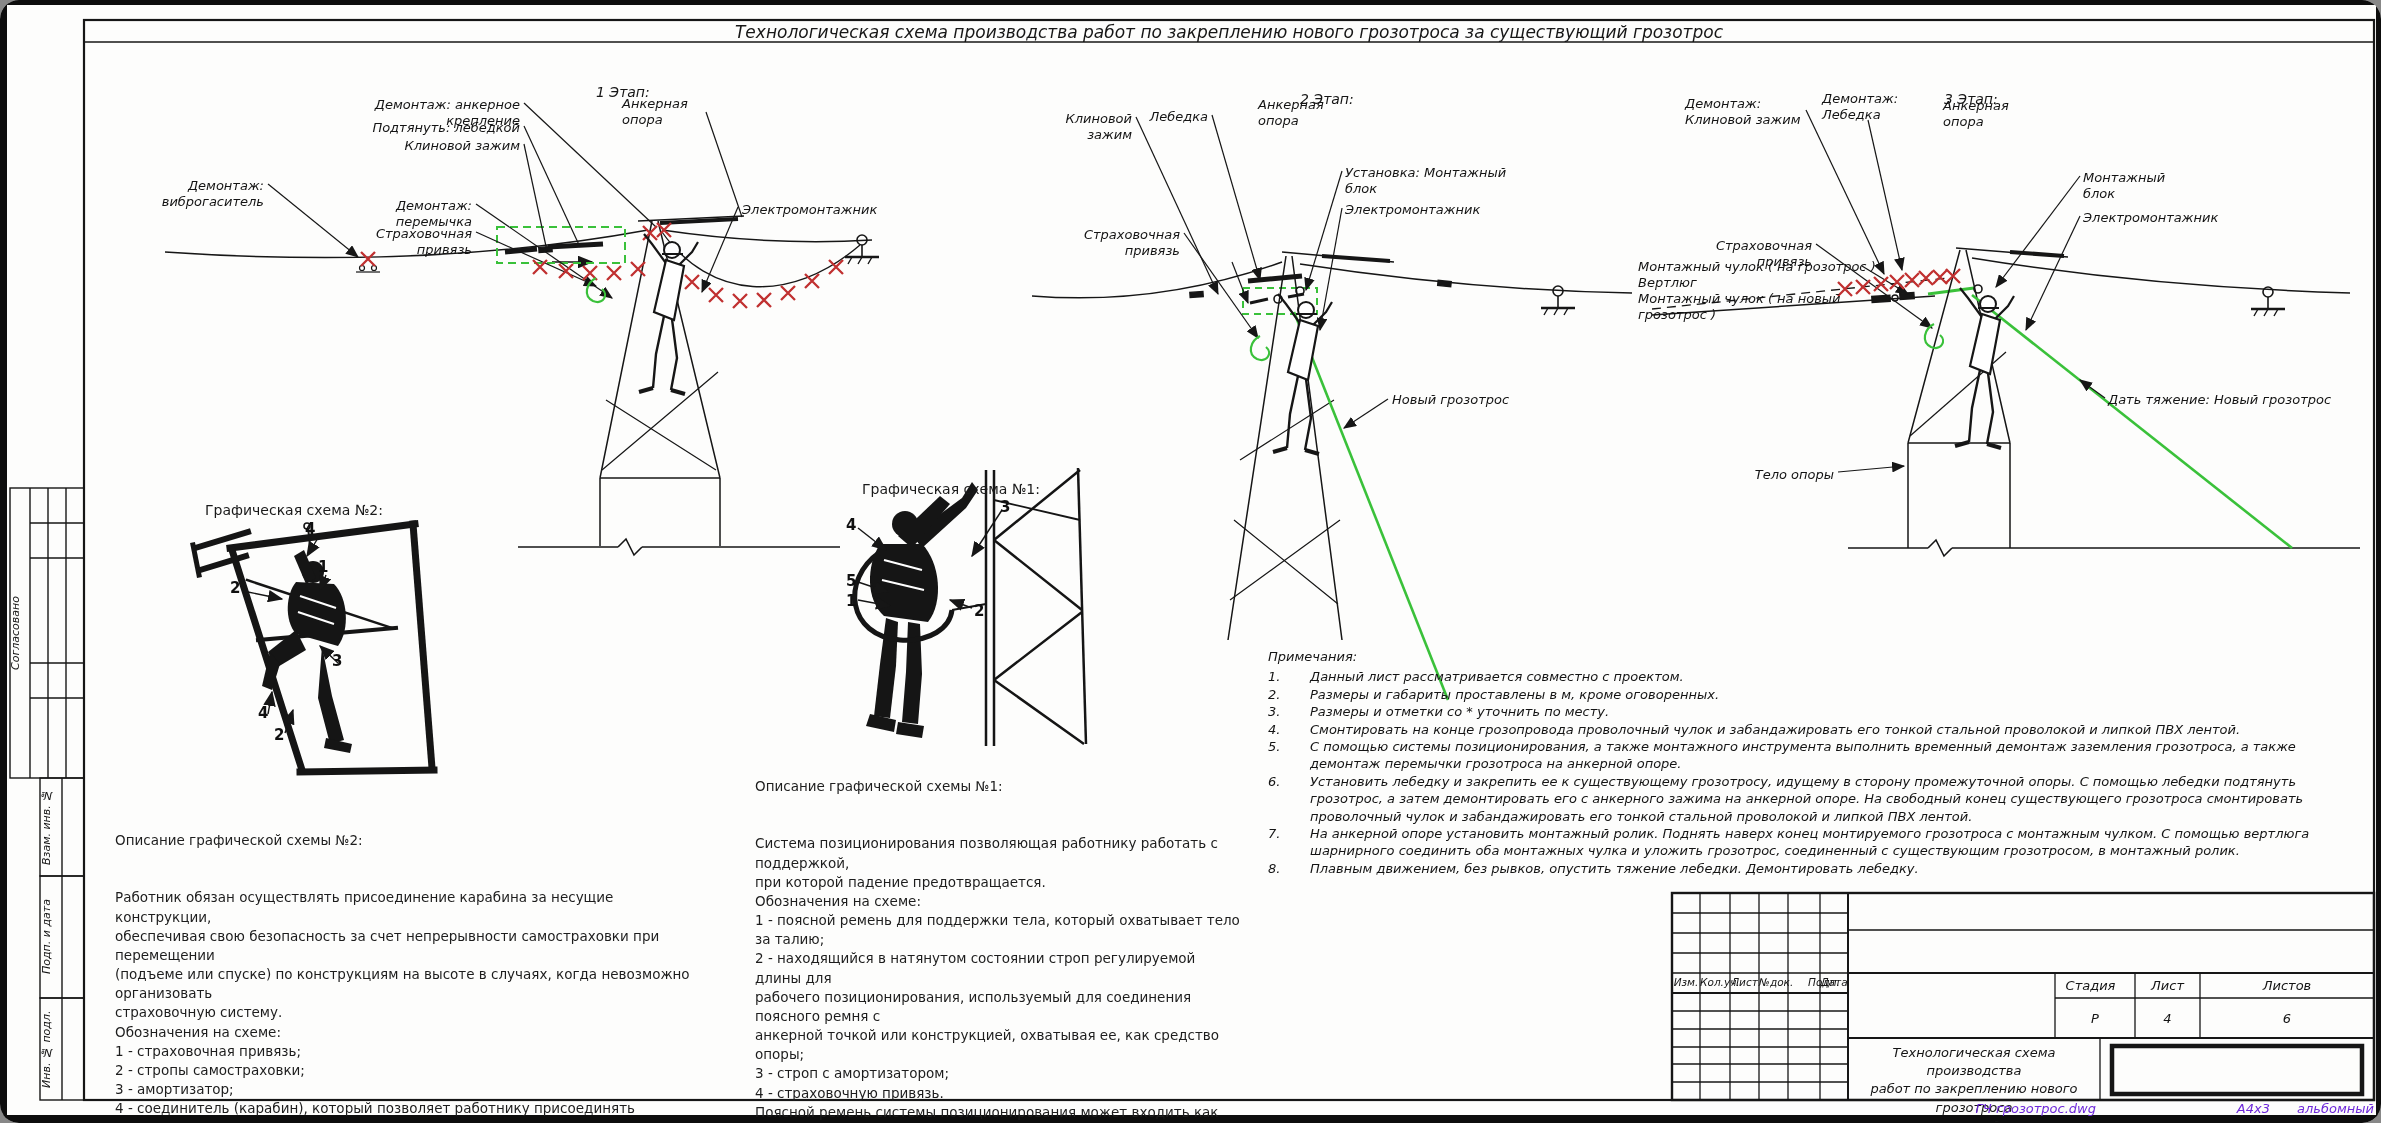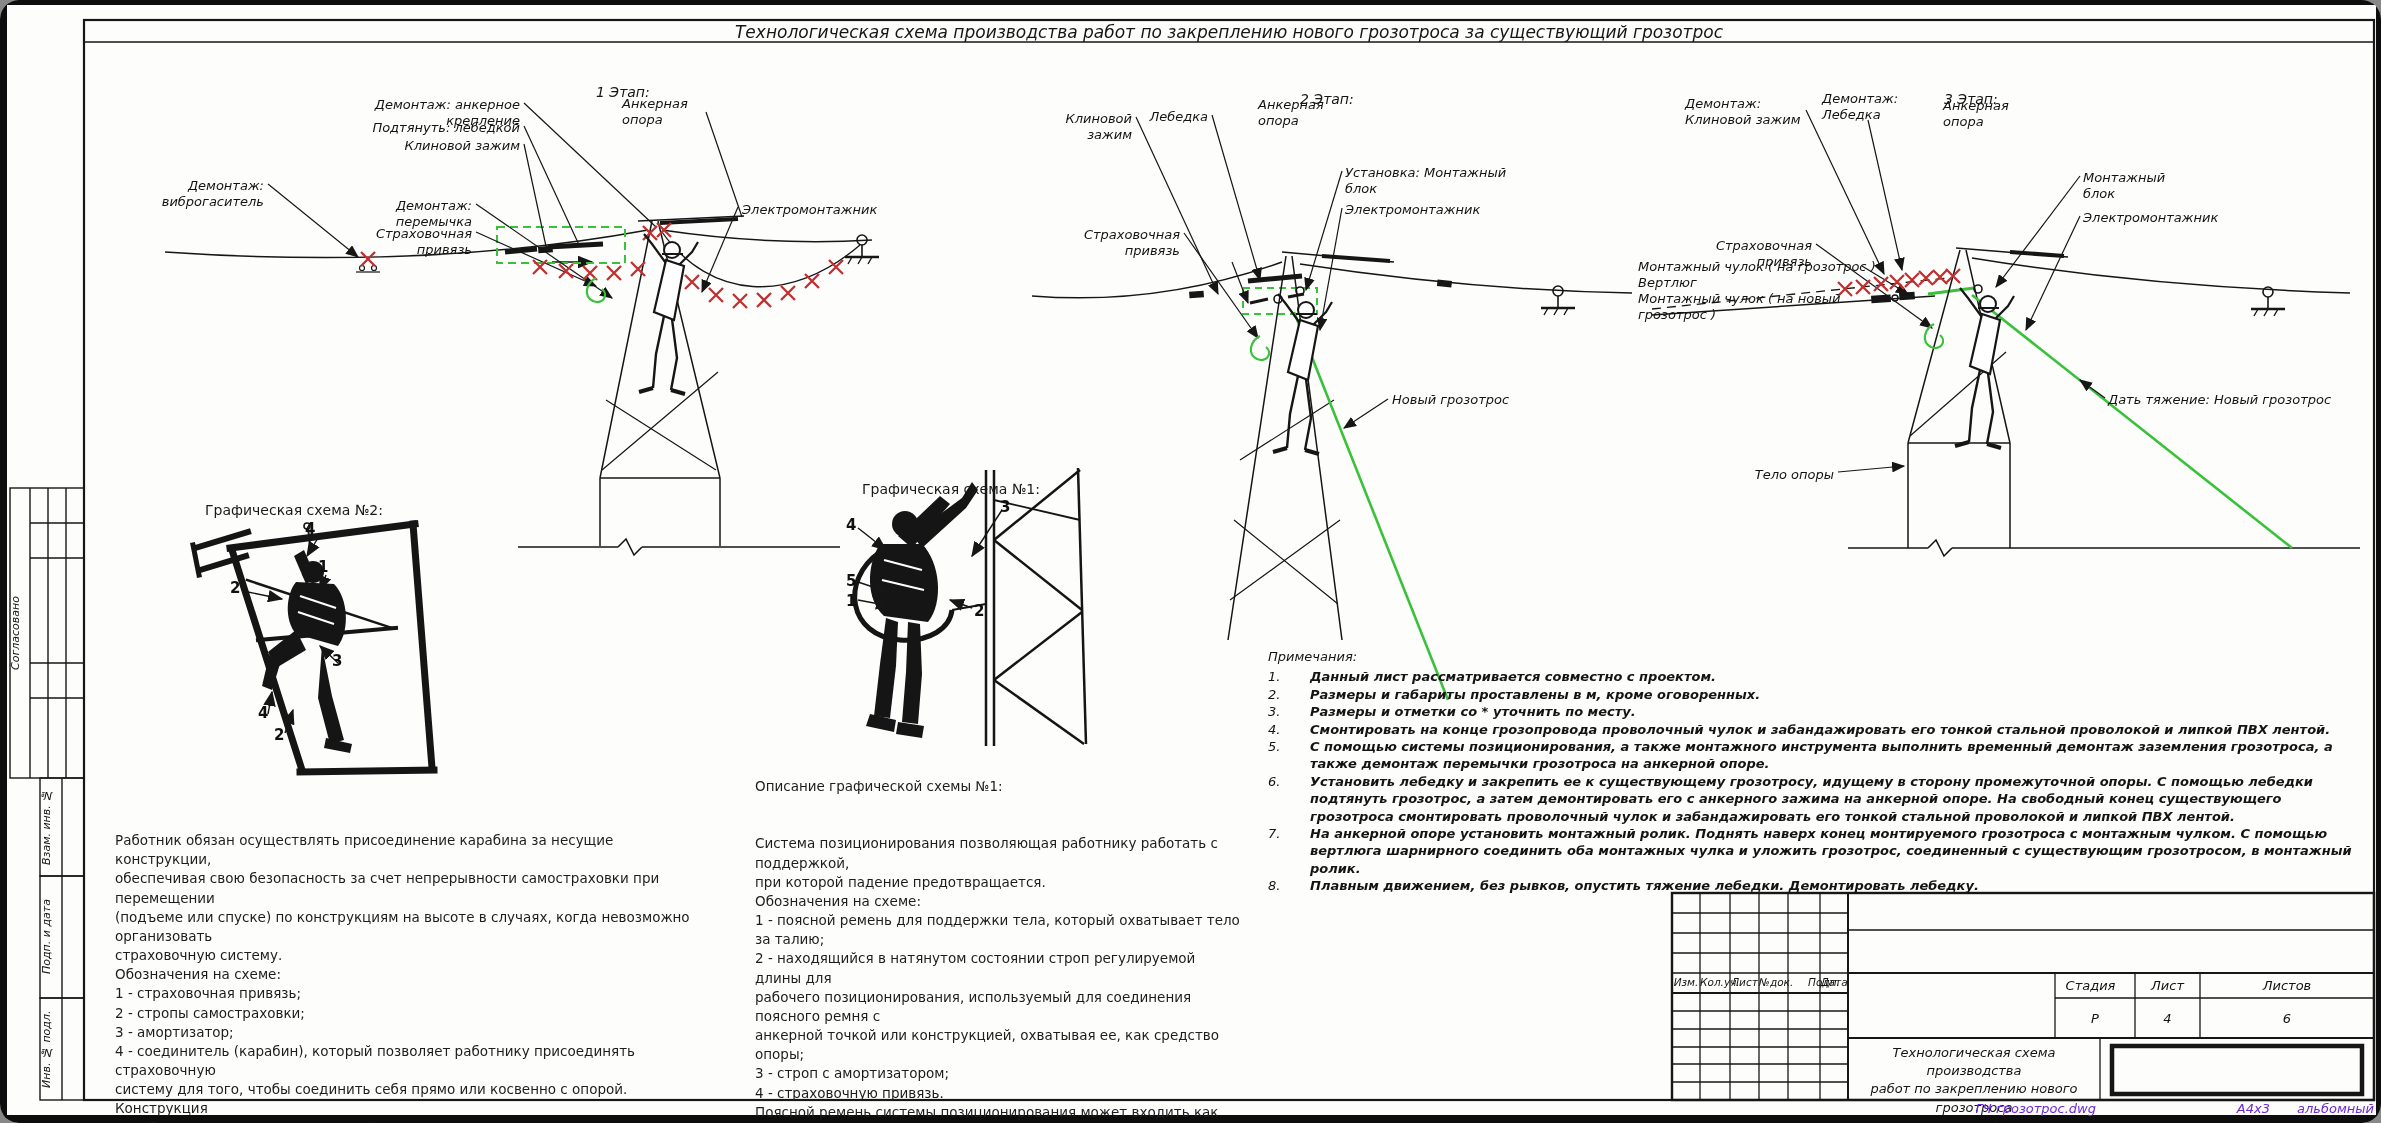--- a/index.html
+++ b/index.html
@@ -11,21 +11,21 @@
   .stage-label{font:italic 14px/1.2 "DejaVu Sans",sans-serif;}
   .lbl{position:absolute;z-index:2;font:italic 13px/1.22 "DejaVu Sans",sans-serif;color:#141414;white-space:pre-line;}
   .lbl.r{text-align:right;}
   .caption{font:14px/1.2 "DejaVu Sans",sans-serif;color:#1a1a1a;}
   .desc{position:absolute;z-index:2;font:13.5px/1.42 "DejaVu Sans",sans-serif;color:#1d1d1d;white-space:pre-line;}
   .desc .dh{margin-bottom:19px;}
   .notes{position:absolute;z-index:2;width:1100px;font:italic 13px/1.34 "DejaVu Sans",sans-serif;color:#141414;}
   .notes .nt{margin-bottom:3px;}
   .note-row{display:flex;align-items:flex-start;}
   .note-num{flex:0 0 42px;}
-  .note-text{flex:1;font-weight:bold;}
+  .note-text{flex:1;}
   .mk{position:absolute;z-index:3;font:bold 15px/1 "DejaVu Sans",sans-serif;color:#101010;}
   .vlab{position:absolute;z-index:2;writing-mode:vertical-rl;transform:rotate(180deg);
         font:italic 11px/1 "DejaVu Sans",sans-serif;color:#141414;text-align:center;}
   .tb{position:absolute;z-index:2;font:italic 10.5px/1.1 "DejaVu Sans",sans-serif;text-align:center;color:#141414;}
   .tbv{position:absolute;z-index:2;font:italic 13px/1.1 "DejaVu Sans",sans-serif;text-align:center;color:#141414;}
   .doc-title{position:absolute;z-index:2;font:italic 13px/1.4 "DejaVu Sans",sans-serif;text-align:center;white-space:pre-line;color:#141414;}
   .logo{position:absolute;z-index:3;font:bold 46px/48px "DejaVu Sans",sans-serif;color:#2f9e41;
         text-align:center;letter-spacing:1px;}
   .footer-it{position:absolute;z-index:2;font:italic 13px/1.1 "DejaVu Sans",sans-serif;text-align:right;color:#6d28d9;}
 </style>
@@ -374,20 +374,21 @@
 <div class="mk" style="left:258px;top:706px;">4</div>
 <div class="mk" style="left:274px;top:728px;">2</div>
 
 <div class="mk" style="left:846px;top:518px;">4</div>
 <div class="mk" style="left:846px;top:574px;">5</div>
 <div class="mk" style="left:846px;top:594px;">1</div>
 <div class="mk" style="left:1000px;top:500px;">3</div>
 <div class="mk" style="left:974px;top:604px;">2</div>
 
 <div class="desc" style="left:115px;top:812px;width:580px">
+  <div class="dh">Описание графической схемы №2:</div>
   <div>Работник обязан осуществлять присоединение карабина за несущие конструкции,
 обеспечивая свою безопасность за счет непрерывности самостраховки при перемещении
 (подъеме или спуске) по конструкциям на высоте в случаях, когда невозможно организовать
 страховочную систему.
 Обозначения на схеме:
 1 - страховочная привязь;
 2 - стропы самостраховки;
 3 - амортизатор;
 4 - соединитель (карабин), который позволяет работнику присоединять страховочную
 систему для того, чтобы соединить себя прямо или косвенно с опорой. Конструкция

